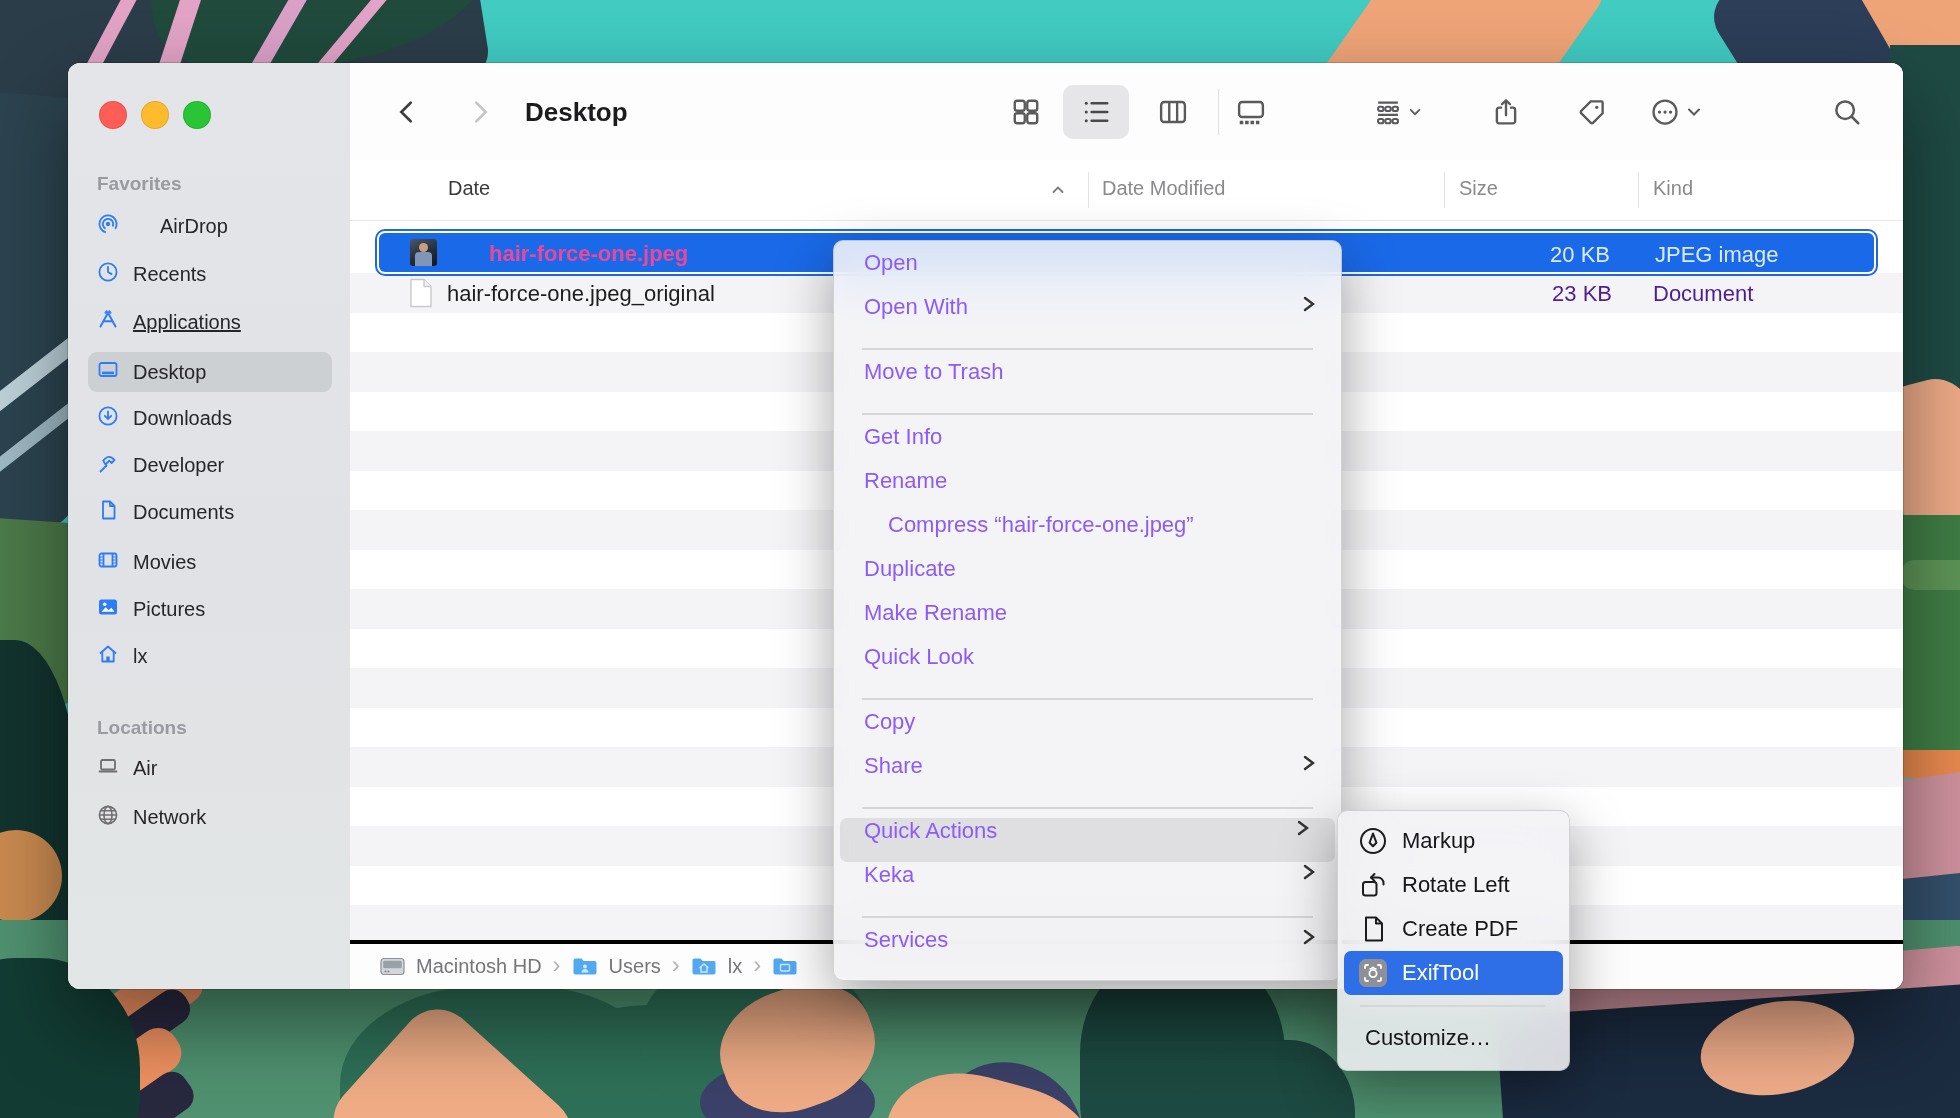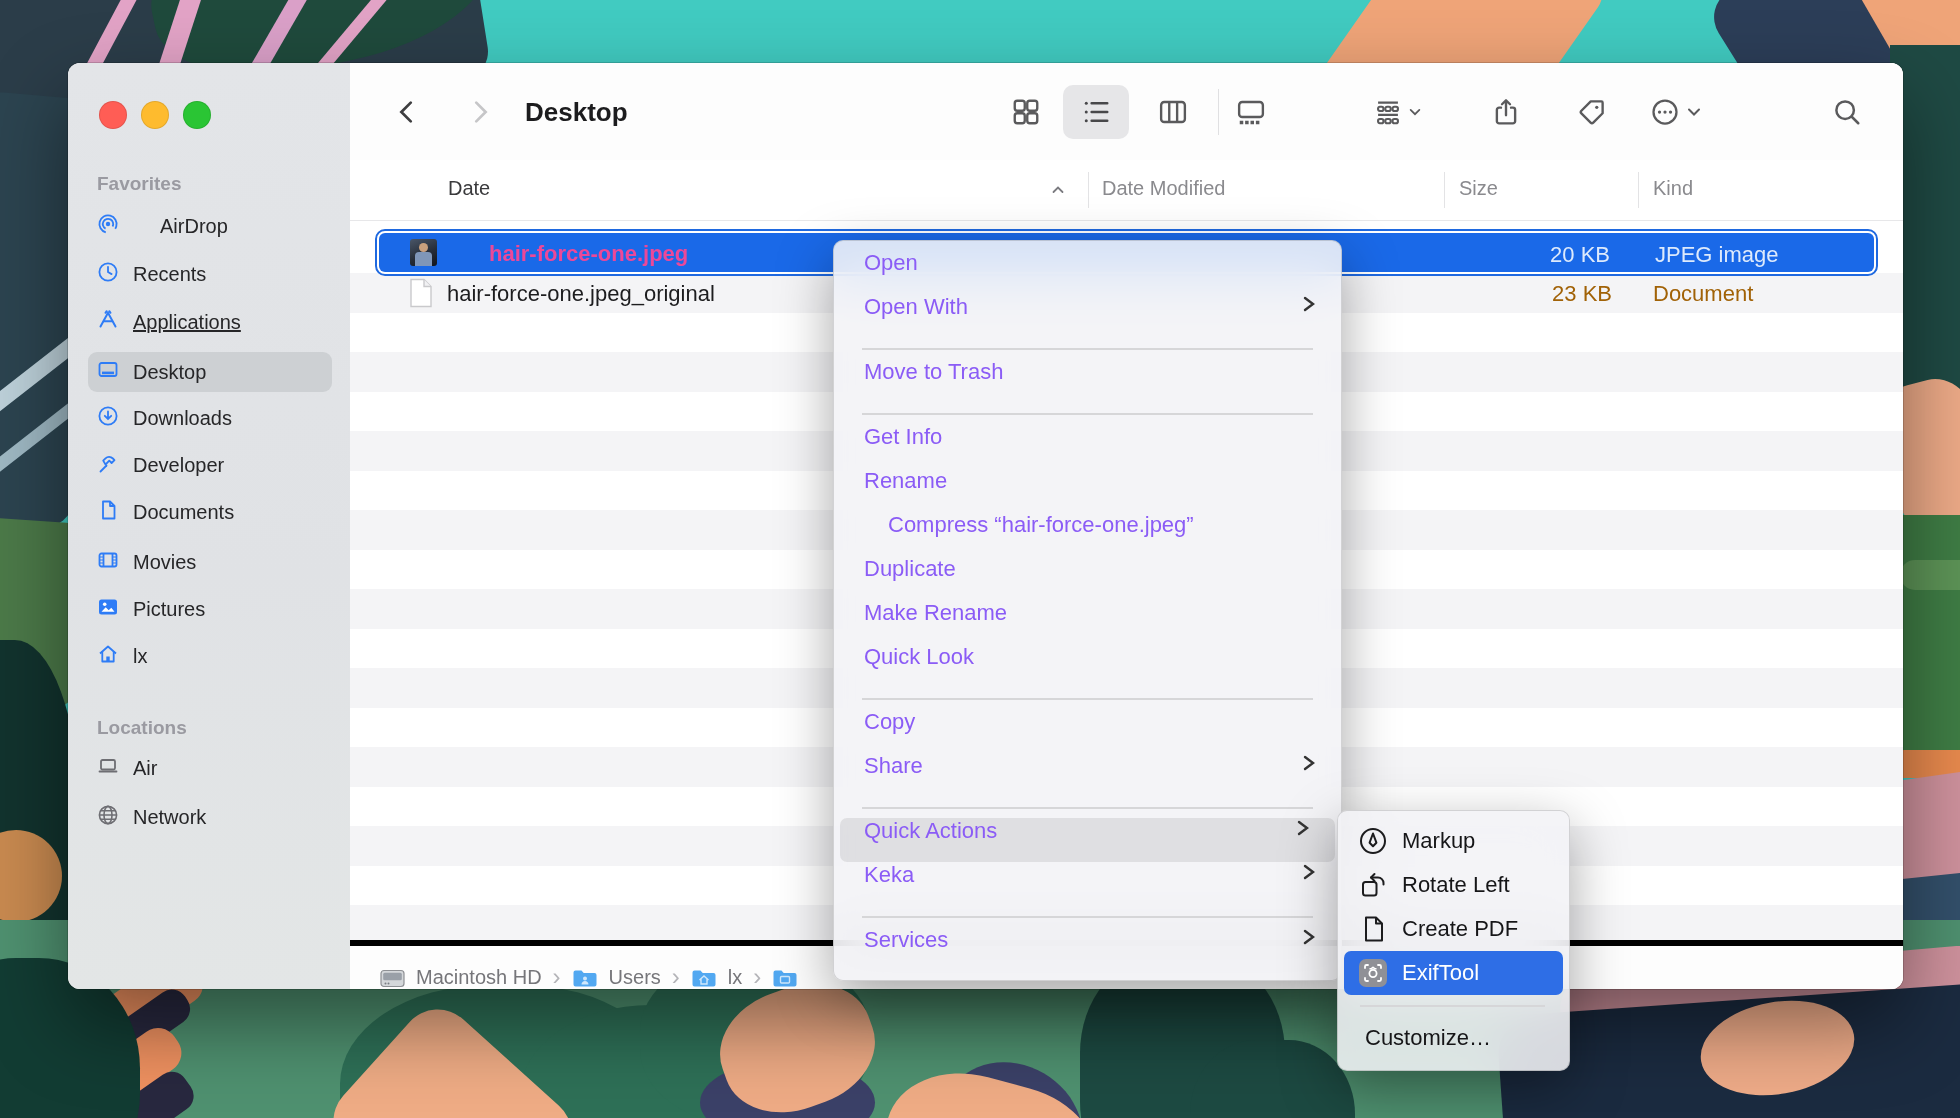--- a/index.html
+++ b/index.html
@@ -24,26 +24,26 @@
   #toolbar{position:absolute;left:0;top:0;right:0;height:97px;background:#fdfdfd;}
   .tbtn{position:absolute;top:21px;height:55px;display:flex;align-items:center;justify-content:center;}
   #list-btn-bg{position:absolute;left:713px;top:22px;width:66px;height:54px;border-radius:10px;background:#e6e6e8;}
   #win-title{position:absolute;left:175px;top:34px;font-size:26px;font-weight:700;color:#1c1c1e;}
   #header-row{position:absolute;left:0;top:97px;right:0;height:60px;background:#fff;
     border-bottom:1px solid #e7e7e9;font-size:20px;color:#8a8a8e;}
   .hdr-div{position:absolute;top:12px;height:36px;width:1px;background:#e3e3e5;}
   #rows{position:absolute;left:0;top:171px;right:0;bottom:49px;
     background:repeating-linear-gradient(180deg,#ffffff 0 39.5px,#f4f4f6 39.5px 79px);}
   .cell-name{position:absolute;font-size:22px;color:#1d1d1f;}
-  .cell-sub{position:absolute;font-size:22px;color:#a16207;}
+  .cell-sub{position:absolute;font-size:22px;color:#4c1d95;}
   #sel-row{position:absolute;left:25px;right:25px;top:166px;height:47px;border:2px solid #1f69e0;
     border-radius:10px;background:#fff;box-sizing:border-box;}
   #sel-row-fill{position:absolute;inset:2px;background:#1a69e8;border-radius:6px;}
-  #pathbar{position:absolute;left:0;bottom:0;right:0;height:49px;background:#fdfdfd;border-top:6px solid #000000;
-    display:flex;align-items:flex-end;padding-left:30px;box-sizing:border-box;gap:11px;font-size:20px;color:#76767a;}
+  #pathbar{position:absolute;left:0;bottom:0;right:0;height:49px;background:#fdfdfd;border-top:4px solid #000000;
+    display:flex;align-items:center;padding-left:30px;box-sizing:border-box;gap:11px;font-size:20px;color:#76767a;}
   .pchev{color:#b4b4b8;font-size:24px;line-height:1;margin-top:-3px;}
   
   .menu{position:absolute;background:rgba(243,243,246,.88);backdrop-filter:blur(25px) saturate(1.4);
     border:1px solid rgba(0,0,0,.14);border-radius:10px;box-shadow:0 18px 55px rgba(0,0,0,.35);
     box-sizing:border-box;z-index:5;}
   .mi{position:absolute;left:0;right:0;height:44px;display:flex;align-items:flex-start;
     padding:0 24px 0 30px;box-sizing:border-box;font-size:22px;color:#8b5cf6;}
   .mi .grow{flex:1;}
   .msep{position:absolute;left:28px;right:28px;height:2px;background:#d6d6d8;}
   .mi-hl{left:6px;right:6px;padding-left:24px;background:rgba(0,0,0,.085);border-radius:7px;}

